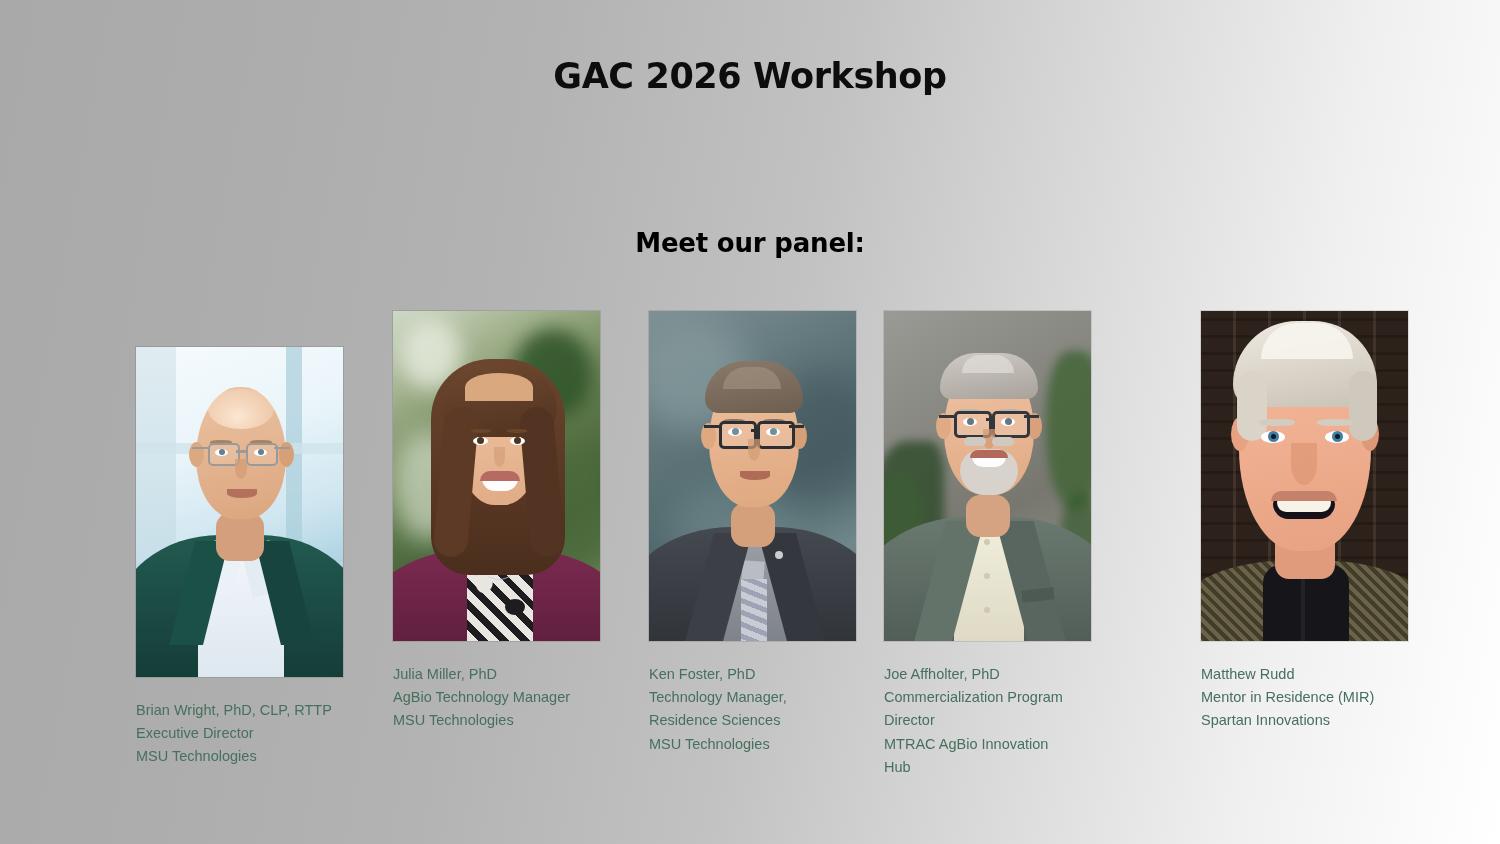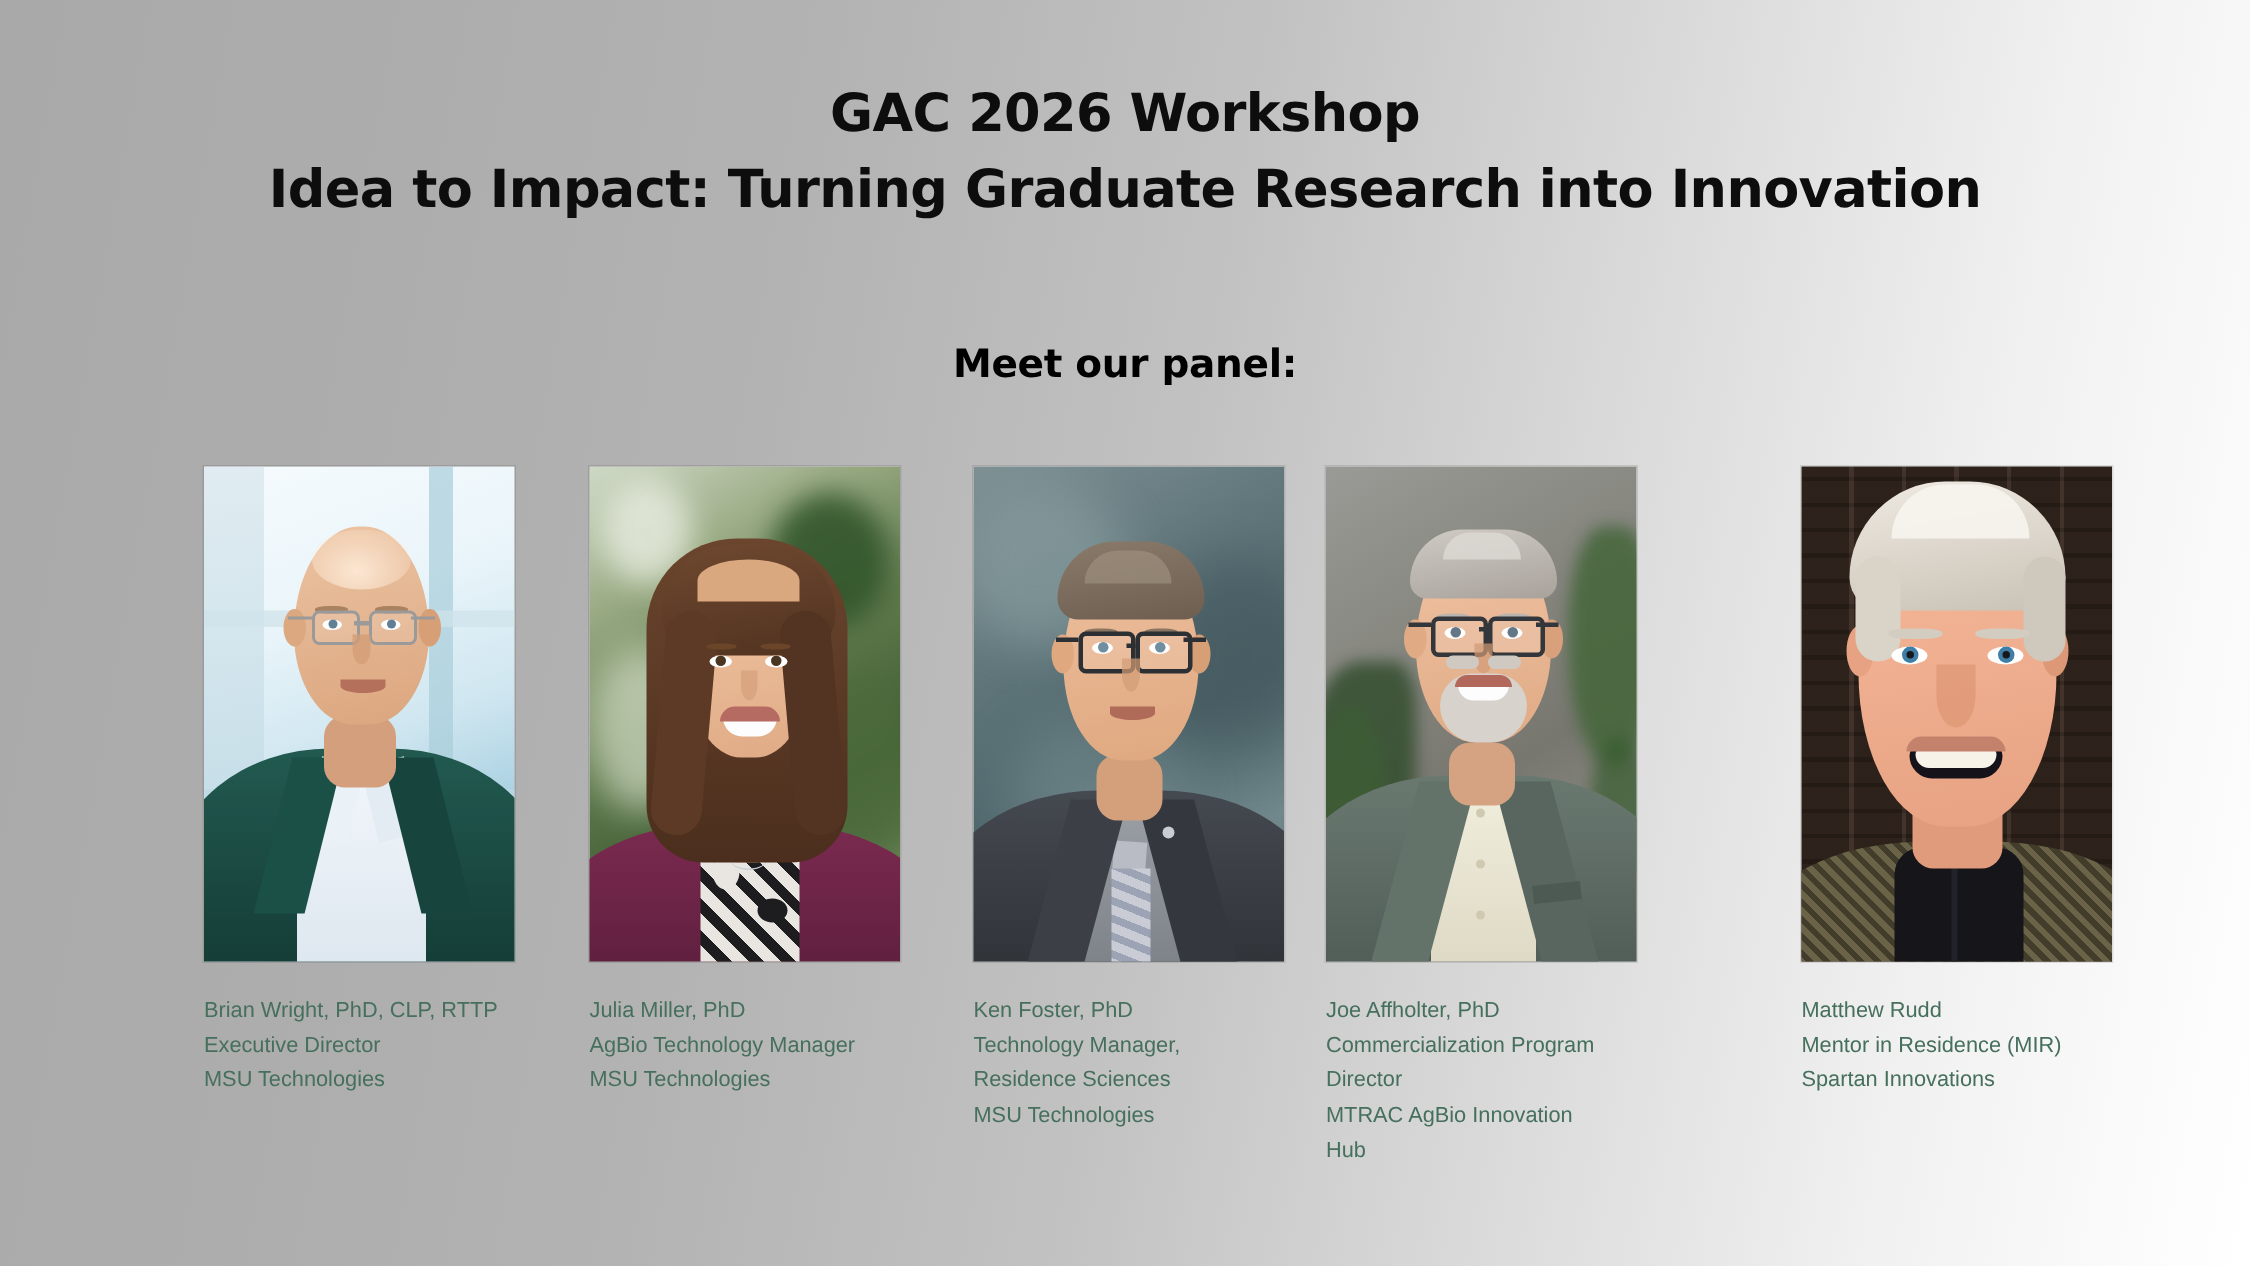--- a/index.html
+++ b/index.html
@@ -22,21 +22,21 @@
 
   .subtitle{
     position:absolute;left:0;top:228px;width:1500px;text-align:center;
     font-family:"DejaVu Sans","Liberation Sans",sans-serif;
     font-weight:800;font-size:26px;color:#000000;letter-spacing:-0.2px;
   }
 
   
   .panel-row{position:absolute;left:136px;top:311px;width:1230px;height:500px;}
   .panelist{position:absolute;top:0;}
-  .p0{left:0px;}   .p1{left:257px;} .p2{left:513px;} .p3{left:748px;border-radius:26px;} .p4{left:1026px;padding-left:39px;}
+  .p0{left:0px;margin-top:36px;}   .p1{left:257px;} .p2{left:513px;} .p3{left:748px;border-radius:26px;} .p4{left:1026px;padding-left:39px;}
 
   .photo{
     position:relative;width:207px;height:330px;overflow:hidden;
     background:#cfcfcf;
     box-shadow:0 0 0 1px rgba(0,0,0,0.10);
   }
   .photo *{position:absolute;}
 
   
   .bg{inset:0;}
@@ -59,21 +59,20 @@
     font-size:14.5px;line-height:23.2px;color:#46705D;white-space:pre-line;
   }
 </style>
 </head>
 <body>
 
 <div class="slide">
 
   <div class="title-block">
     <div class="title-line l1">GAC 2026 Workshop</div>
-    <div class="title-line l2">Idea to Impact: Turning Graduate Research into Innovation</div>
   </div>
 
   <div class="subtitle">Meet our panel:</div>
 
   <div class="panel-row">
 
     <div class="panelist p0">
       <div class="photo">
         <div class="bg" style="background:linear-gradient(160deg,#f6fbfd 0%,#eaf5fa 30%,#cfe6f0 55%,#9fcbdd 78%,#7fb9cf 100%);"></div>
         <div style="left:-6px;top:0;width:46px;height:330px;background:linear-gradient(180deg,#dce9ef,#b9d7e3);opacity:.85;"></div>

